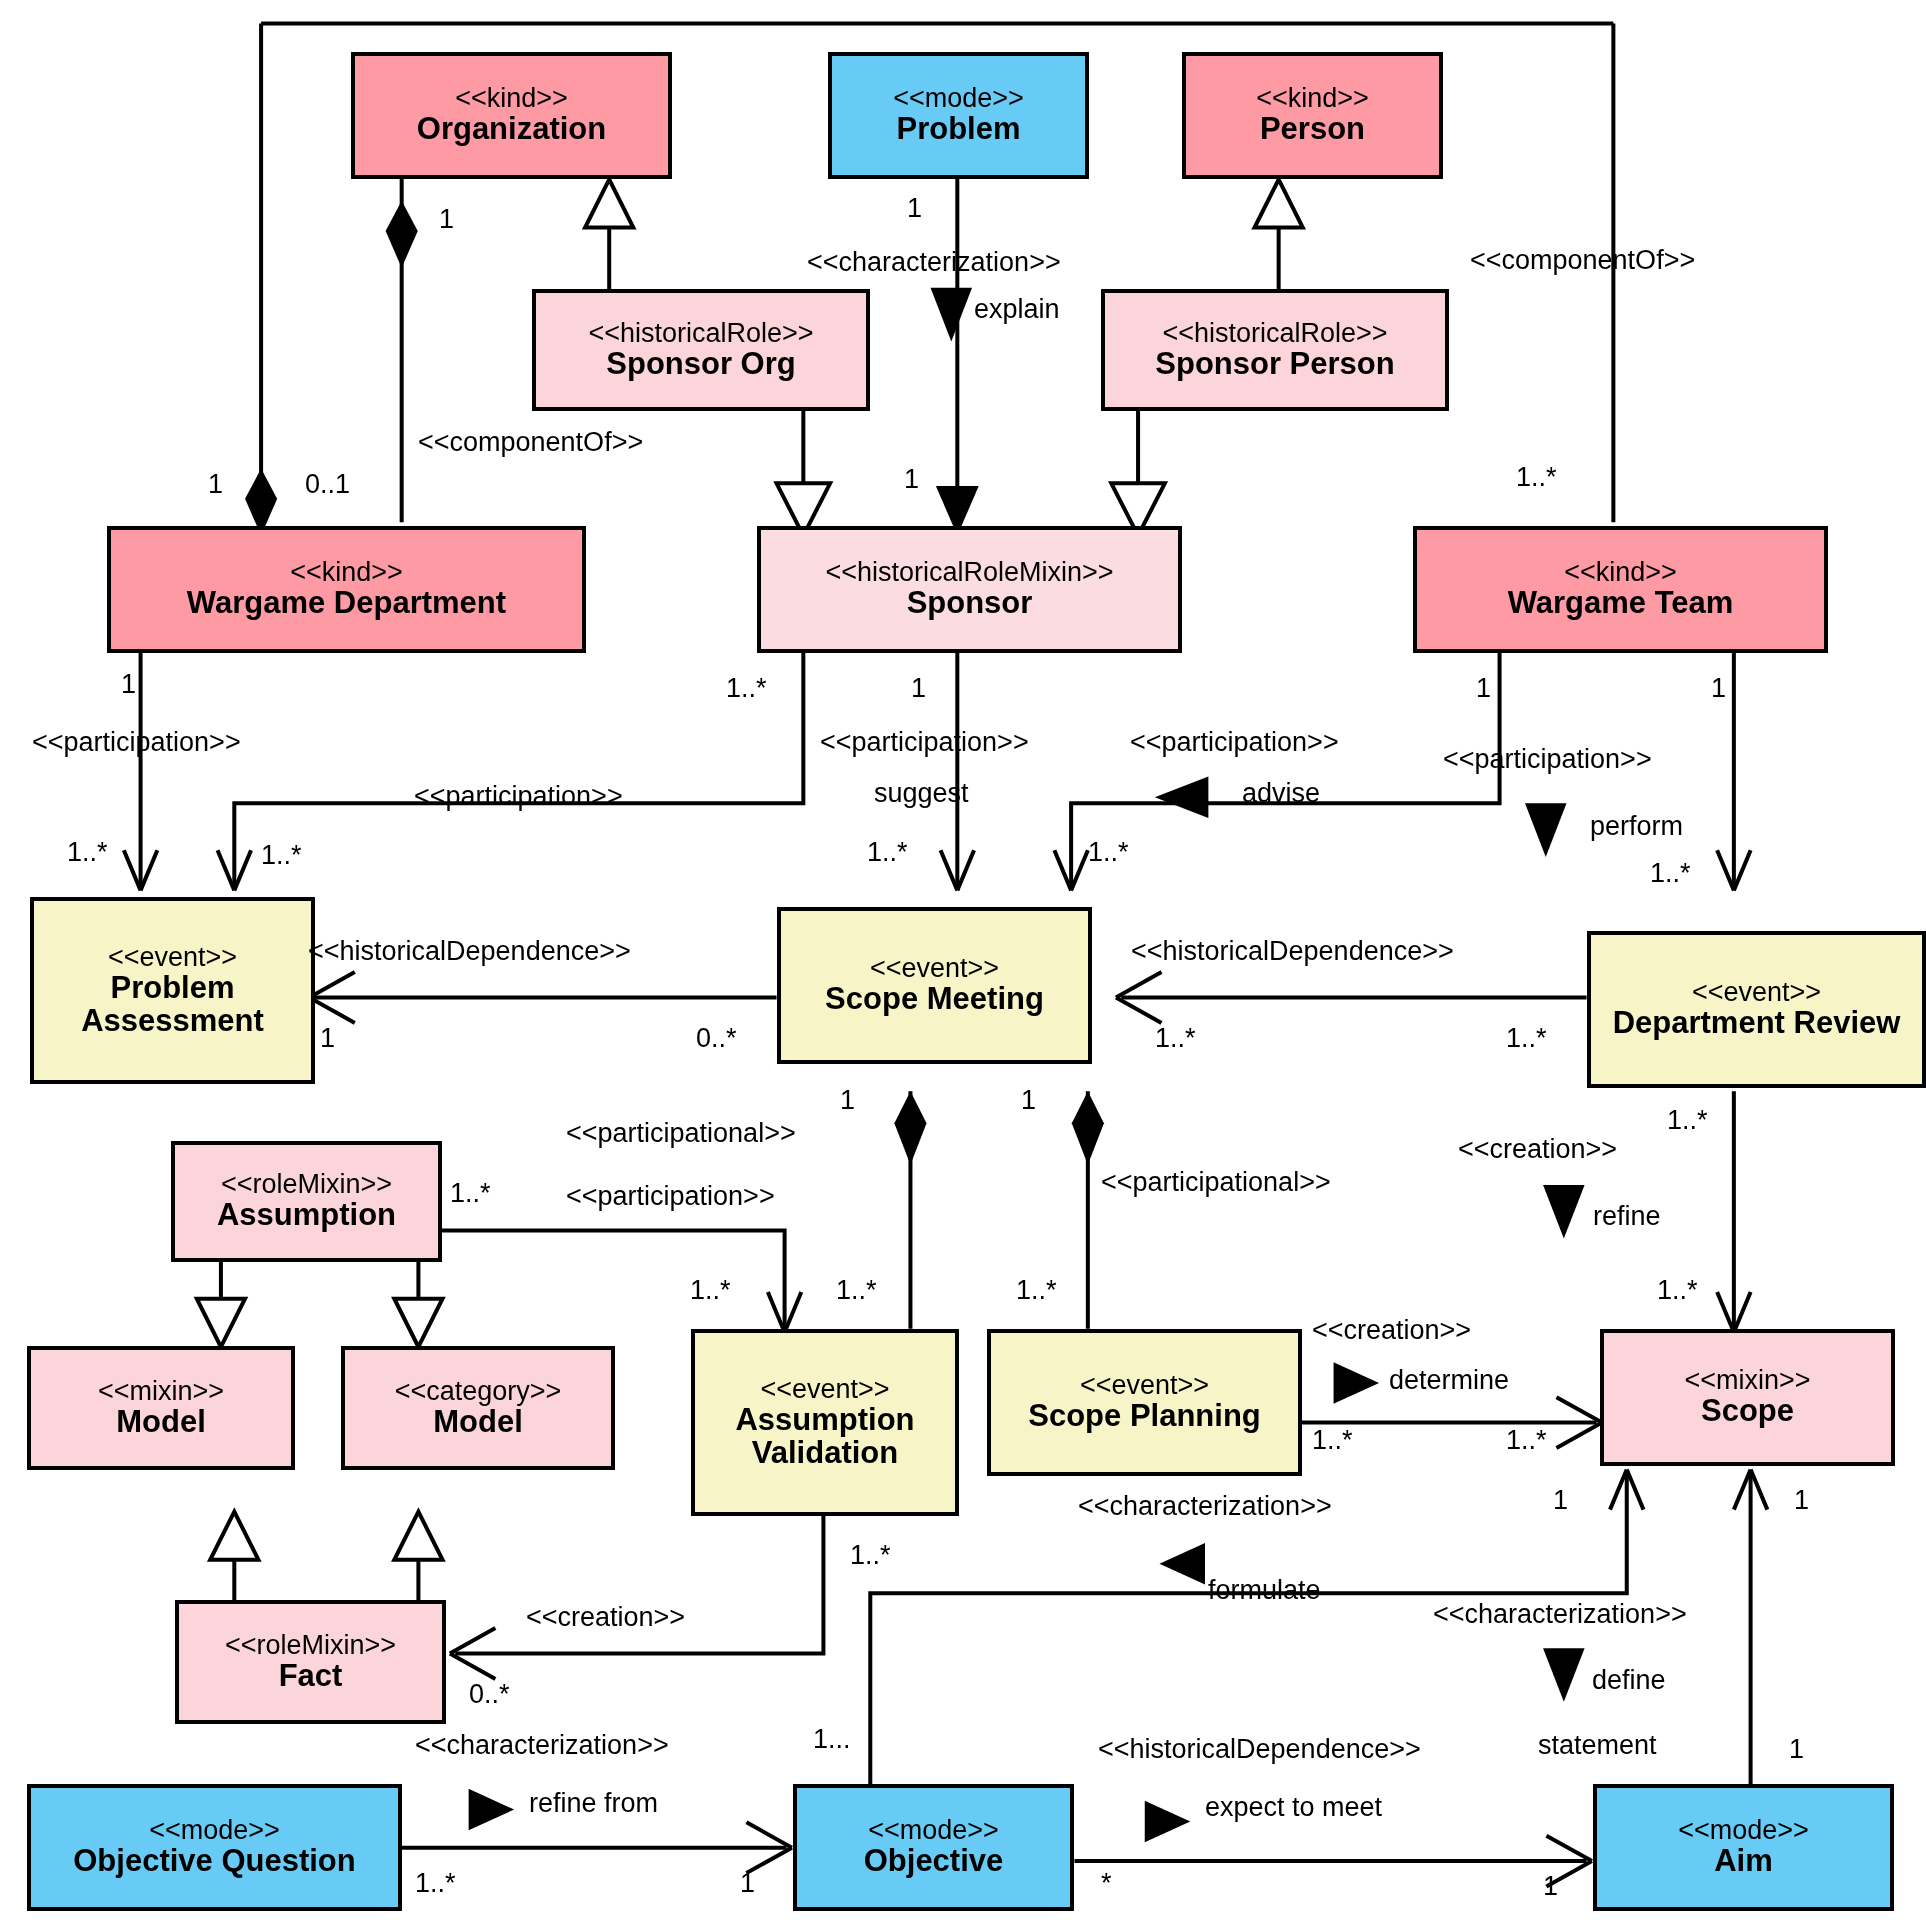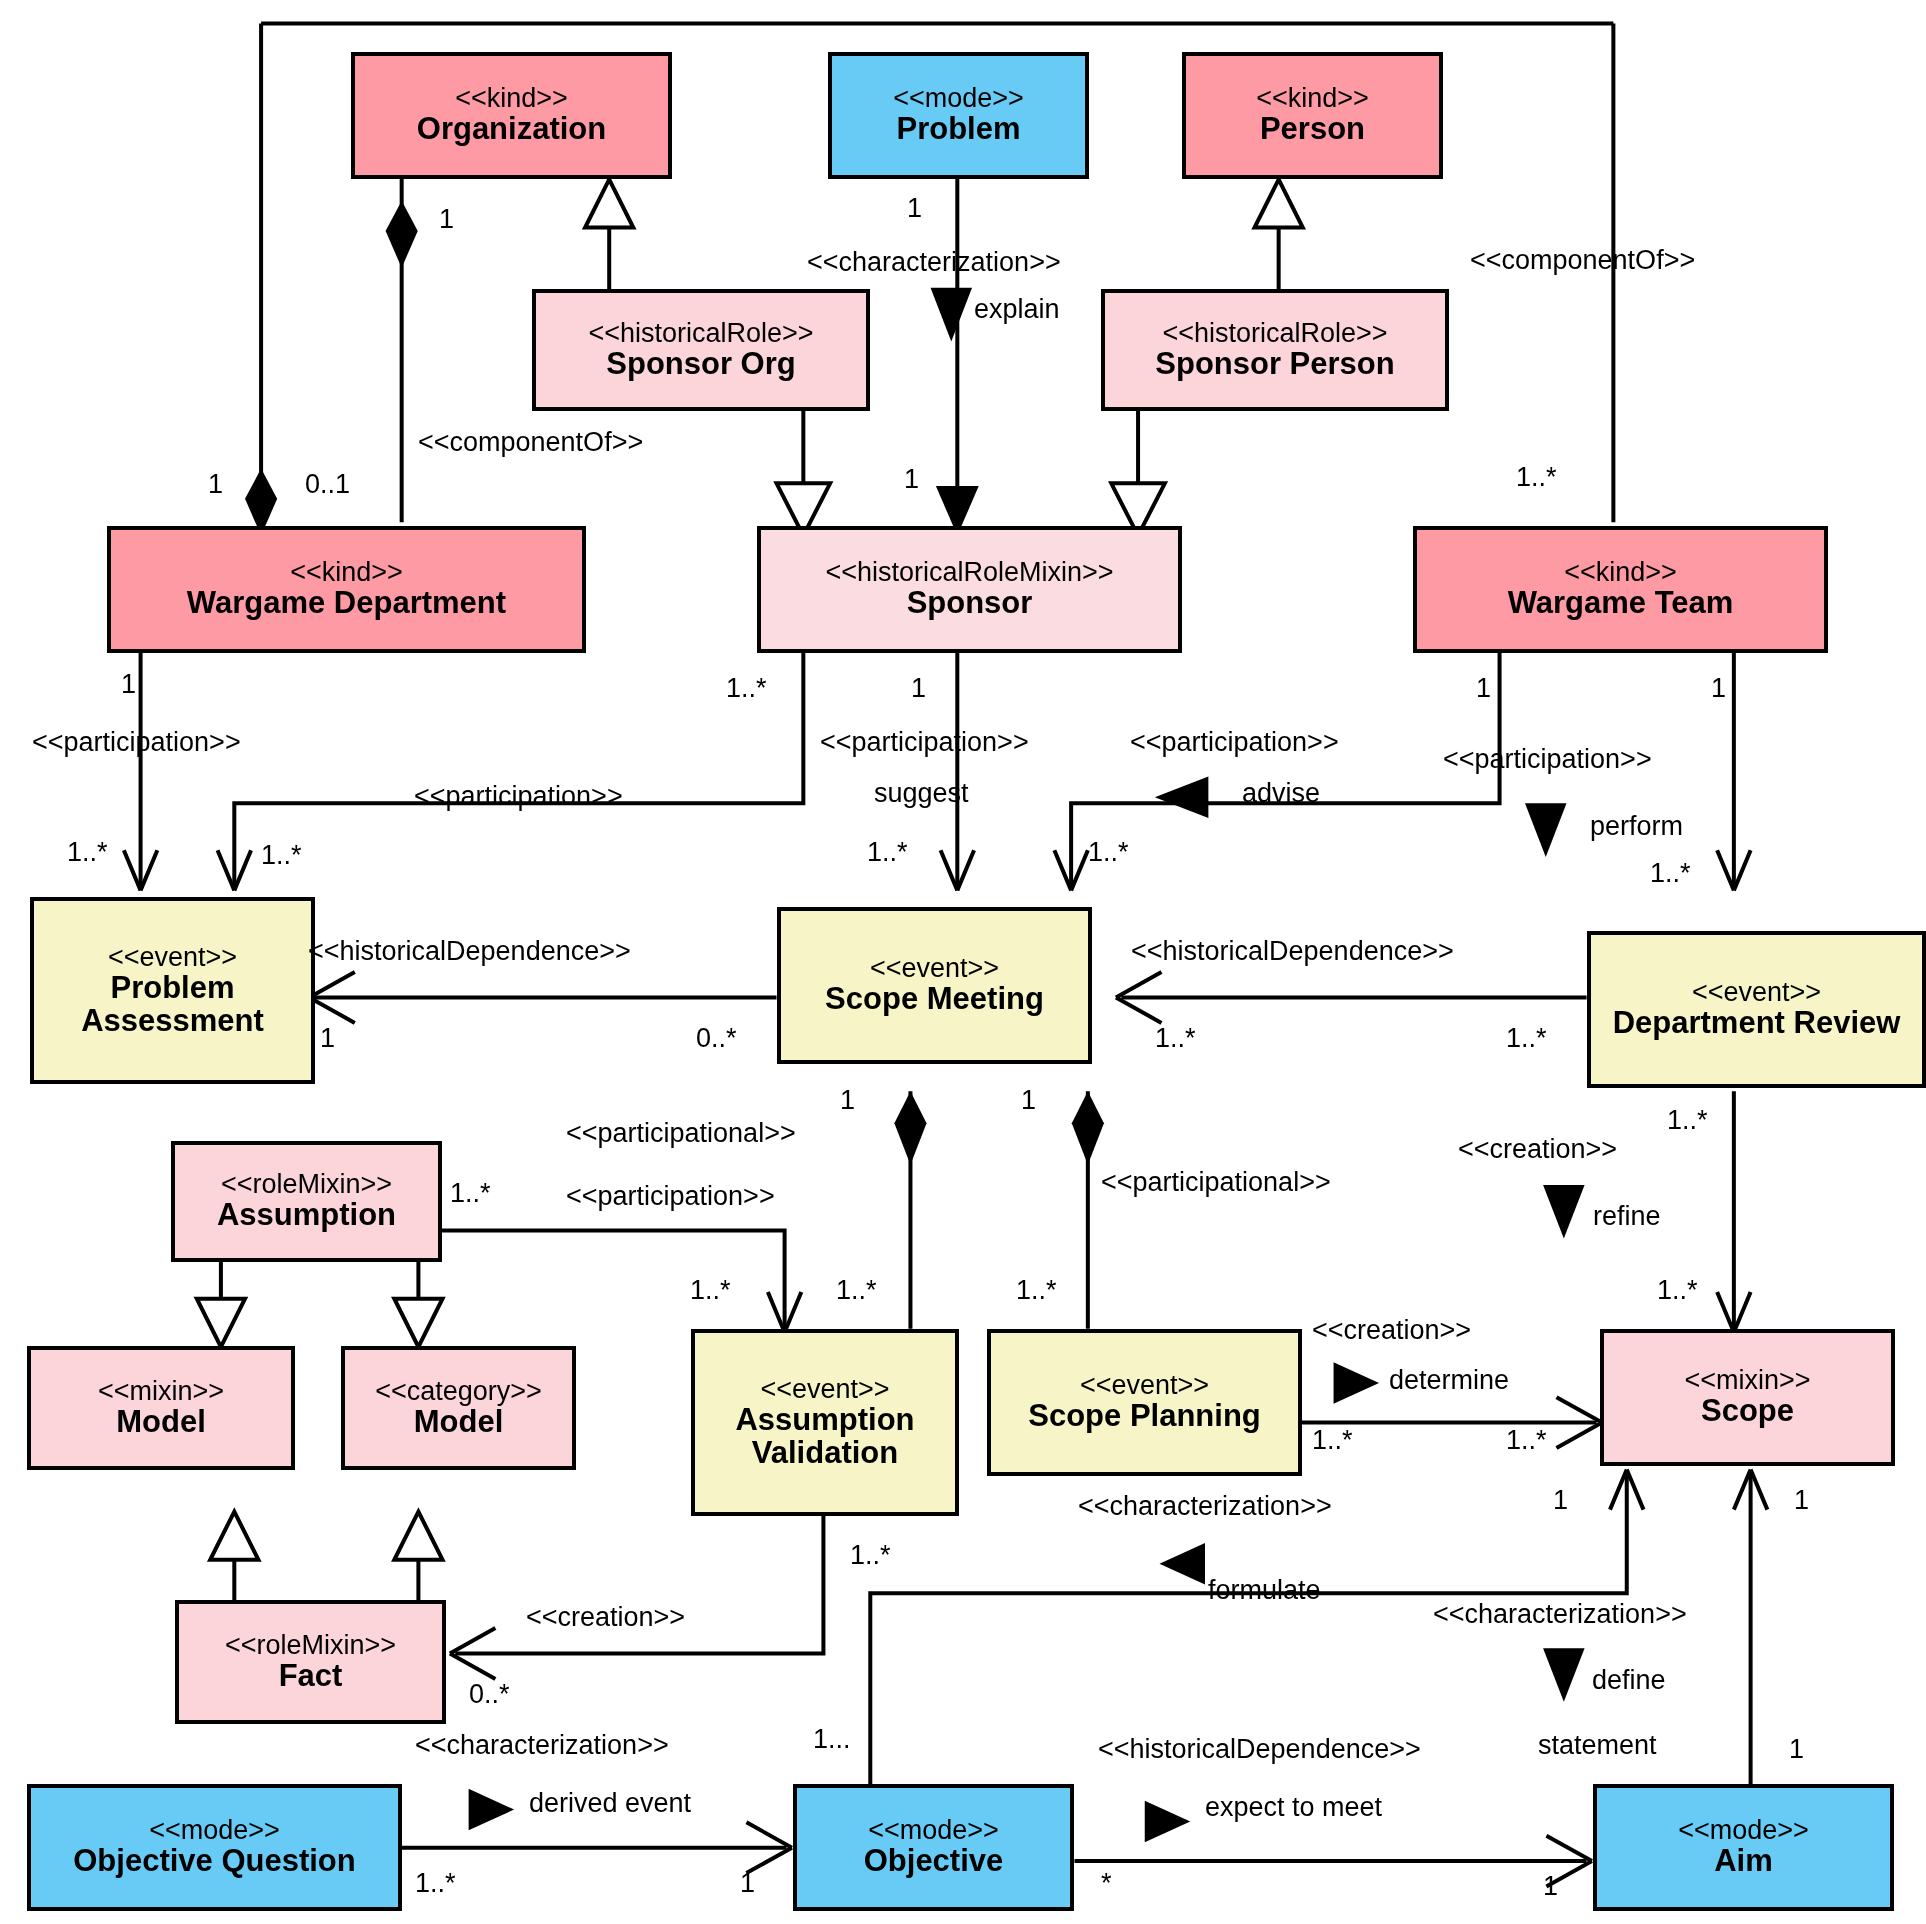--- a/index.html
+++ b/index.html
@@ -232,21 +232,21 @@
   </div>
 
   <div class="cls k-mixin" style="left:27px;top:1346px;width:268px;height:124px;">
     <div class="upper">
       <div class="stereo">&lt;&lt;mixin&gt;&gt;</div>
       <div class="nm">Model</div>
     </div>
     <div class="lower"></div>
   </div>
 
-  <div class="cls k-cat" style="left:341px;top:1346px;width:235px;height:124px;">
+  <div class="cls k-cat" style="left:341px;top:1346px;width:274px;height:124px;">
     <div class="upper">
       <div class="stereo">&lt;&lt;category&gt;&gt;</div>
       <div class="nm">Model</div>
     </div>
     <div class="lower"></div>
   </div>
 
   <div class="cls k-event" style="left:691px;top:1329px;width:268px;height:187px;">
     <div class="upper">
       <div class="stereo">&lt;&lt;event&gt;&gt;</div>
@@ -335,21 +335,21 @@
   <div class="lbl" style="left:526px;top:1603px;">&lt;&lt;creation&gt;&gt;</div>
 
   <div class="lbl" style="left:1078px;top:1492px;">&lt;&lt;characterization&gt;&gt;</div>
   <div class="lbl" style="left:1208px;top:1543px;margin-top:33px;">formulate</div>
 
   <div class="lbl" style="left:1433px;top:1600px;">&lt;&lt;characterization&gt;&gt;</div>
   <div class="lbl" style="left:1592px;top:1654px;margin-top:12px;">define</div>
   <div class="lbl" style="left:1538px;top:1731px;">statement</div>
 
   <div class="lbl" style="left:415px;top:1731px;">&lt;&lt;characterization&gt;&gt;</div>
-  <div class="lbl" style="left:529px;top:1789px;">derived event</div>
+  <div class="lbl" style="left:529px;top:1789px;">refine from</div>
 
   <div class="lbl" style="left:1098px;top:1735px;">&lt;&lt;historicalDependence&gt;&gt;</div>
   <div class="lbl" style="left:1205px;top:1793px;">expect to meet</div>
 
   <div class="mult" style="left:439px;top:204px;">1</div>
   <div class="mult" style="left:907px;top:193px;">1</div>
   <div class="mult" style="left:904px;top:464px;">1</div>
   <div class="mult" style="left:208px;top:469px;">1</div>
   <div class="mult" style="left:305px;top:469px;">0..1</div>
   <div class="mult" style="left:1516px;top:462px;">1..*</div>

